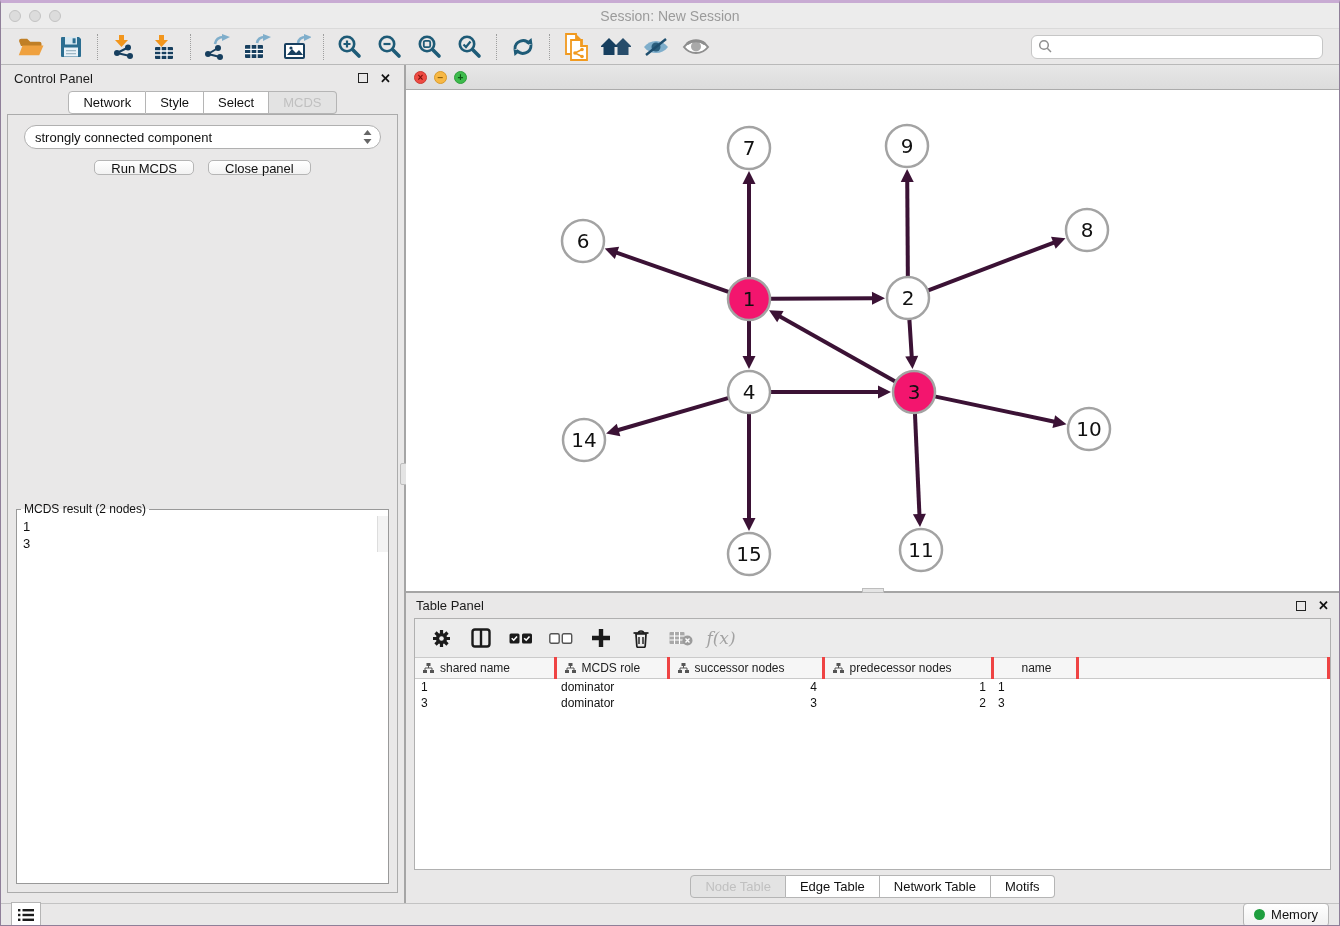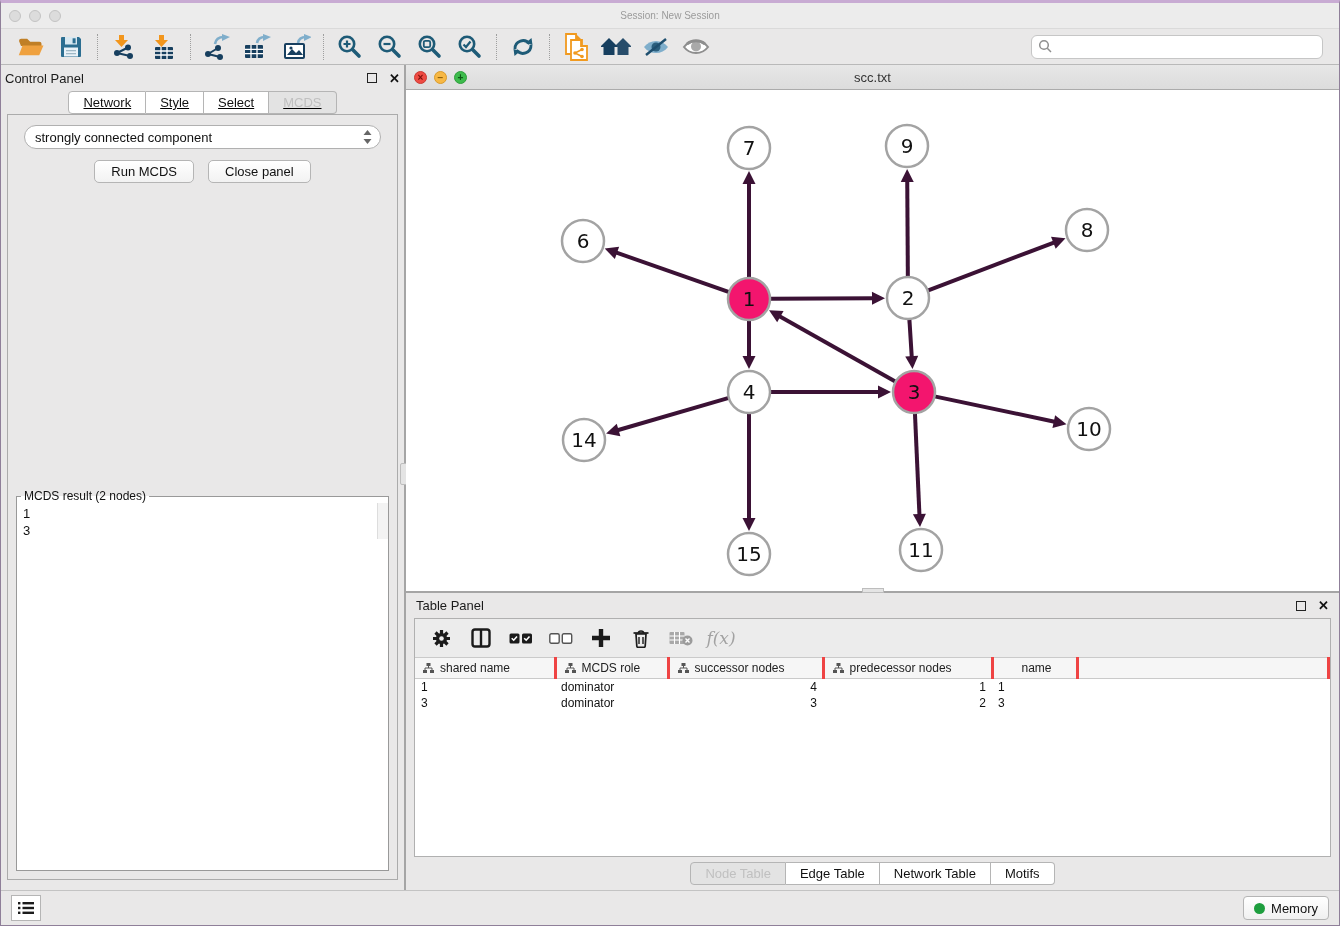--- a/index.html
+++ b/index.html
@@ -8,49 +8,49 @@
   .app{
     width:1340px; height:926px; display:flex; flex-direction:column;
     background:#E9E8E8; border-top:3px solid #C8ABD3;
     border-left:1px solid #8f7f99; border-right:1px solid #8f7f99; border-bottom:1px solid #8f7f99;
     position:relative; overflow:hidden;
   }
   
   .titlebar{ height:26px; background:#ECECEC; position:relative; display:flex; align-items:center; border-bottom:1px solid #DADADA;}
   .lights{ display:flex; gap:8px; margin-left:8px; }
   .light{ width:12px; height:12px; border-radius:50%; background:#DCDCDC; border:1px solid #C3C3C3; }
-  .title-text{ position:absolute; left:0; right:0; text-align:center; color:#9B9B9B; font-size:10px; }
+  .title-text{ position:absolute; left:0; right:0; text-align:center; color:#9B9B9B; font-size:14px; }
   
   .toolbar{ height:36px; display:flex; align-items:center; border-bottom:1px solid #B9B9B9; background:#E9E8E8; padding:0 10px; }
   .tbtn{ width:40px; height:30px; display:flex; align-items:center; justify-content:center; cursor:pointer; }
   .tsep{ width:1px; height:26px; border-left:1px dotted #9f9f9f; margin:0 6px; }
   .search-wrap{ margin-left:auto; margin-right:6px; }
   .search-box{ width:292px; height:24px; border:1px solid #C6C6C6; border-radius:6px; background:#fff; display:flex; align-items:center; padding:0 6px; }
   .search-box input{ border:none; outline:none; flex:1; font-size:13px; font-family:"Liberation Sans",sans-serif; background:transparent; }
   
   .main{ flex:1; display:flex; min-height:0; }
   .vsplitter{ width:2px; background:#A5A5A5; position:relative; }
   .vsplitter .grip{ position:absolute; left:-4px; top:398px; width:9px; height:22px; background:#E4E4E4; border:1px solid #BDBDBD; border-radius:2px;}
   
   .control-panel{ width:403px; display:flex; flex-direction:column; background:#E9E8E8; }
-  .panel-head{ height:26px; display:flex; align-items:center; padding:0 4px; font-size:13px; color:#1b1b1b; }
+  .panel-head{ height:26px; display:flex; align-items:center; padding:0 13px; font-size:13px; color:#1b1b1b; }
   .panel-head .spacer{ flex:1; }
   .float-icon{ width:10px; height:10px; border:1.5px solid #222; margin-right:12px; cursor:pointer;}
   .close-icon{ font-size:13px; font-weight:bold; color:#111; cursor:pointer; line-height:1;}
-  .tabs-row{ display:flex; justify-content:center;text-decoration:underline; }
+  .tabs-row{ display:flex; justify-content:center; }
   .seg{ font-size:13px; padding:3px 14px; background:#fff; border:1px solid #B5B5B5; border-left:none; cursor:pointer; color:#111;}
   .seg:first-child{ border-left:1px solid #B5B5B5; border-radius:4px 0 0 4px; }
   .seg:last-child{ border-radius:0 4px 4px 0; }
   .seg.active{ background:#E3E3E3; color:#C0C0C0; }
   .cp-box{ flex:1; margin:0 6px 10px 6px; border:1px solid #ABABAB; display:flex; flex-direction:column; min-height:0; background:#E9E8E8;}
   .opt-label{ text-align:center; font-size:13px; margin-top:18px; color:#111;}
   .dropdown{ margin:10px 16px 0 16px; height:24px; background:#fff; border:1px solid #B0B0B0; border-radius:12px; display:flex; align-items:center; padding:0 8px 0 10px; font-size:13px; cursor:pointer; color:#111;}
   .dropdown .dd-label{ flex:1; }
   .btn-row{ display:flex; justify-content:center; gap:14px; margin-top:11px; }
-  .btn{ height:23px; padding:0 16px; font-size:13px; background:linear-gradient(#ffffff,#f2f2f2); border:1px solid #B5B5B5; border-radius:5px; cursor:pointer; font-family:"Liberation Sans",sans-serif; color:#111;}
+  .btn{ height:15px; padding:0 16px; font-size:13px; background:linear-gradient(#ffffff,#f2f2f2); border:1px solid #B5B5B5; border-radius:5px; cursor:pointer; font-family:"Liberation Sans",sans-serif; color:#111;}
   fieldset.result{ margin:8px; margin-top:auto; height:382px; border:1px solid #999; padding:0; display:flex; background:#fff;}
   fieldset.result legend{ font-size:12px; margin-left:4px; padding:0 3px; color:#111;}
   .result-inner{ flex:1; background:#fff; display:flex; min-height:0;}
   .result-lines{ flex:1; font-size:13px; padding:2px 0 0 6px; line-height:17px; color:#111;}
   .result-scroll{ width:11px; background:#F3F3F3; border-left:1px solid #DDD; }
   
   .right-col{ flex:1; display:flex; flex-direction:column; min-width:0; }
   .net-window{ height:528px; display:flex; flex-direction:column; border-bottom:2px solid #A5A5A5; position:relative;}
   .net-titlebar{ height:25px; background:linear-gradient(#E7E7E7,#DCDCDC); border-bottom:1px solid #ABABAB; display:flex; align-items:center; position:relative; }
   .net-lights{ display:flex; gap:7px; margin-left:8px; z-index:2;}
@@ -72,21 +72,21 @@
   .fx{ font-family:"DejaVu Serif",serif; font-style:italic; font-size:17px; color:#A2A2A2;}
   table.data{ border-collapse:collapse; width:100%; table-layout:fixed; font-size:12px; }
   table.data th{ height:21px; background:#F6F6F6; border-top:1px solid #CACACA; border-bottom:1px solid #CACACA; border-right:3px solid #ef4444; font-weight:normal; color:#222; }
   table.data th .hwrap{ display:flex; align-items:center; gap:6px; padding-left:8px; }
   table.data th.center .hwrap{ justify-content:center; padding-left:4px;}
   table.data td{ height:16px; padding:0 6px; color:#111; }
   td.ralign{ text-align:right; }
   .tp-fill{ flex:1; background:#fff; }
   .tp-tabs-row{ height:33px; display:flex; align-items:center; justify-content:center; }
   
-  .statusbar{ height:35px; border-top:1px solid #C3C3C3; background:#E9E8E8; display:flex; align-items:center; padding:0 10px; }
+  .statusbar{ height:22px; border-top:1px solid #C3C3C3; background:#E9E8E8; display:flex; align-items:center; padding:0 10px; }
   .list-btn{ width:30px; height:26px; background:#fff; border:1px solid #B5B5B5; display:flex; align-items:center; justify-content:center; cursor:pointer;}
   .memory-btn{ margin-left:auto; height:24px; background:linear-gradient(#ffffff,#f0f0f0); border:1px solid #B5B5B5; border-radius:4px; display:flex; align-items:center; gap:6px; padding:0 10px; font-size:13px; cursor:pointer; color:#111;}
   .mem-dot{ width:11px; height:11px; border-radius:50%; background:#1E9E3E; }
 </style>
 </head>
 <body>
 
 <div class="app">
 
   <div class="titlebar">
@@ -287,21 +287,20 @@
 
     <div class="right-col">
 
       <div class="net-window">
         <div class="net-titlebar">
           <div class="net-lights">
             <div class="nlight nl-red">×</div>
             <div class="nlight nl-yellow">−</div>
             <div class="nlight nl-green">+</div>
           </div>
-          <div class="net-title">scc.txt</div>
         </div>
         <div class="net-canvas">
           <svg width="933" height="502" viewBox="0 0 933 502">
               <line x1="343" y1="188" x2="343" y2="92" stroke="#3B1235" stroke-width="4"></line>
               <polygon points="343,81 349.5,94 336.5,94" fill="#3B1235"></polygon>
               <line x1="323.1752536154717" y1="202.07328138371903" x2="209.0972084320934" y2="162.2146872835025" stroke="#3B1235" stroke-width="4"></line>
               <polygon points="198.71281746876906,158.5864061035458 213.12926384994495,156.7381437469848 208.8412951827234,169.01060579454992" fill="#3B1235"></polygon>
               <line x1="363.99958468064904" y1="208.86792714037327" x2="468.0006724218063" y2="208.21383224891946" stroke="#3B1235" stroke-width="4"></line>
               <polygon points="479.0004548735749,208.14465122721023 466.0415916706766,214.72628206527529 465.95983228138385,201.72653916773064" fill="#3B1235"></polygon>
               <line x1="343" y1="230" x2="343" y2="268" stroke="#3B1235" stroke-width="4"></line>

